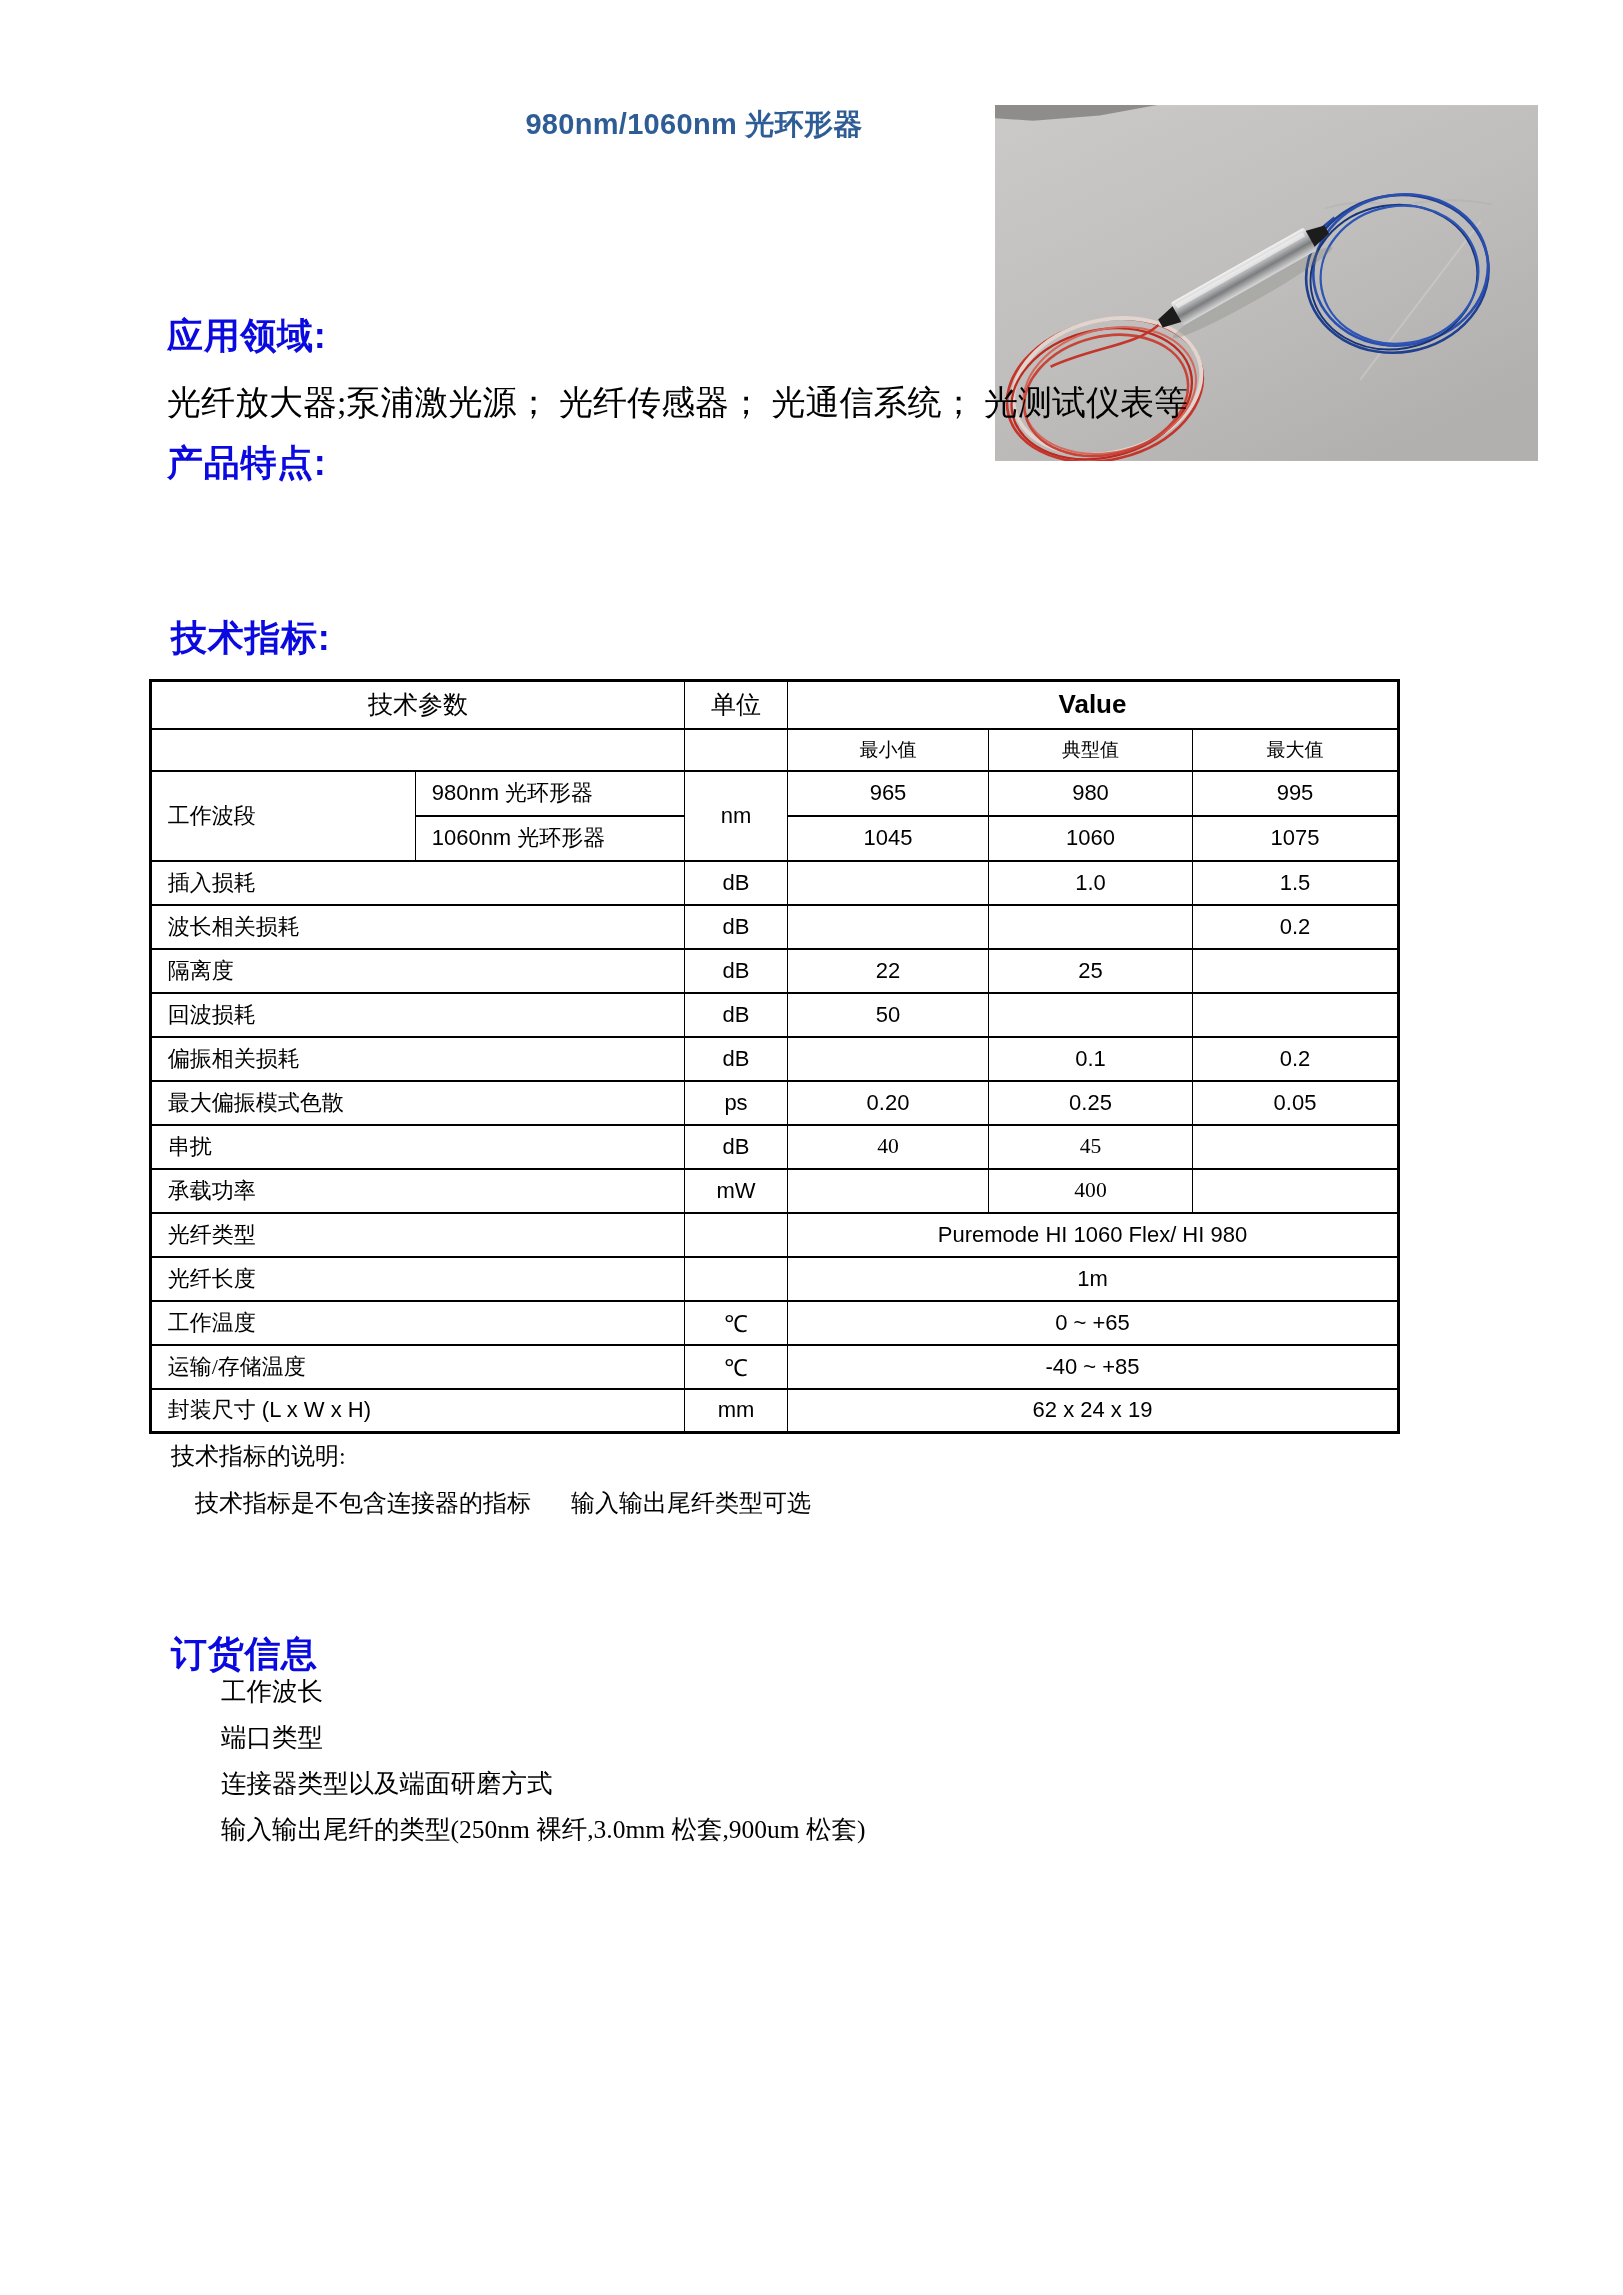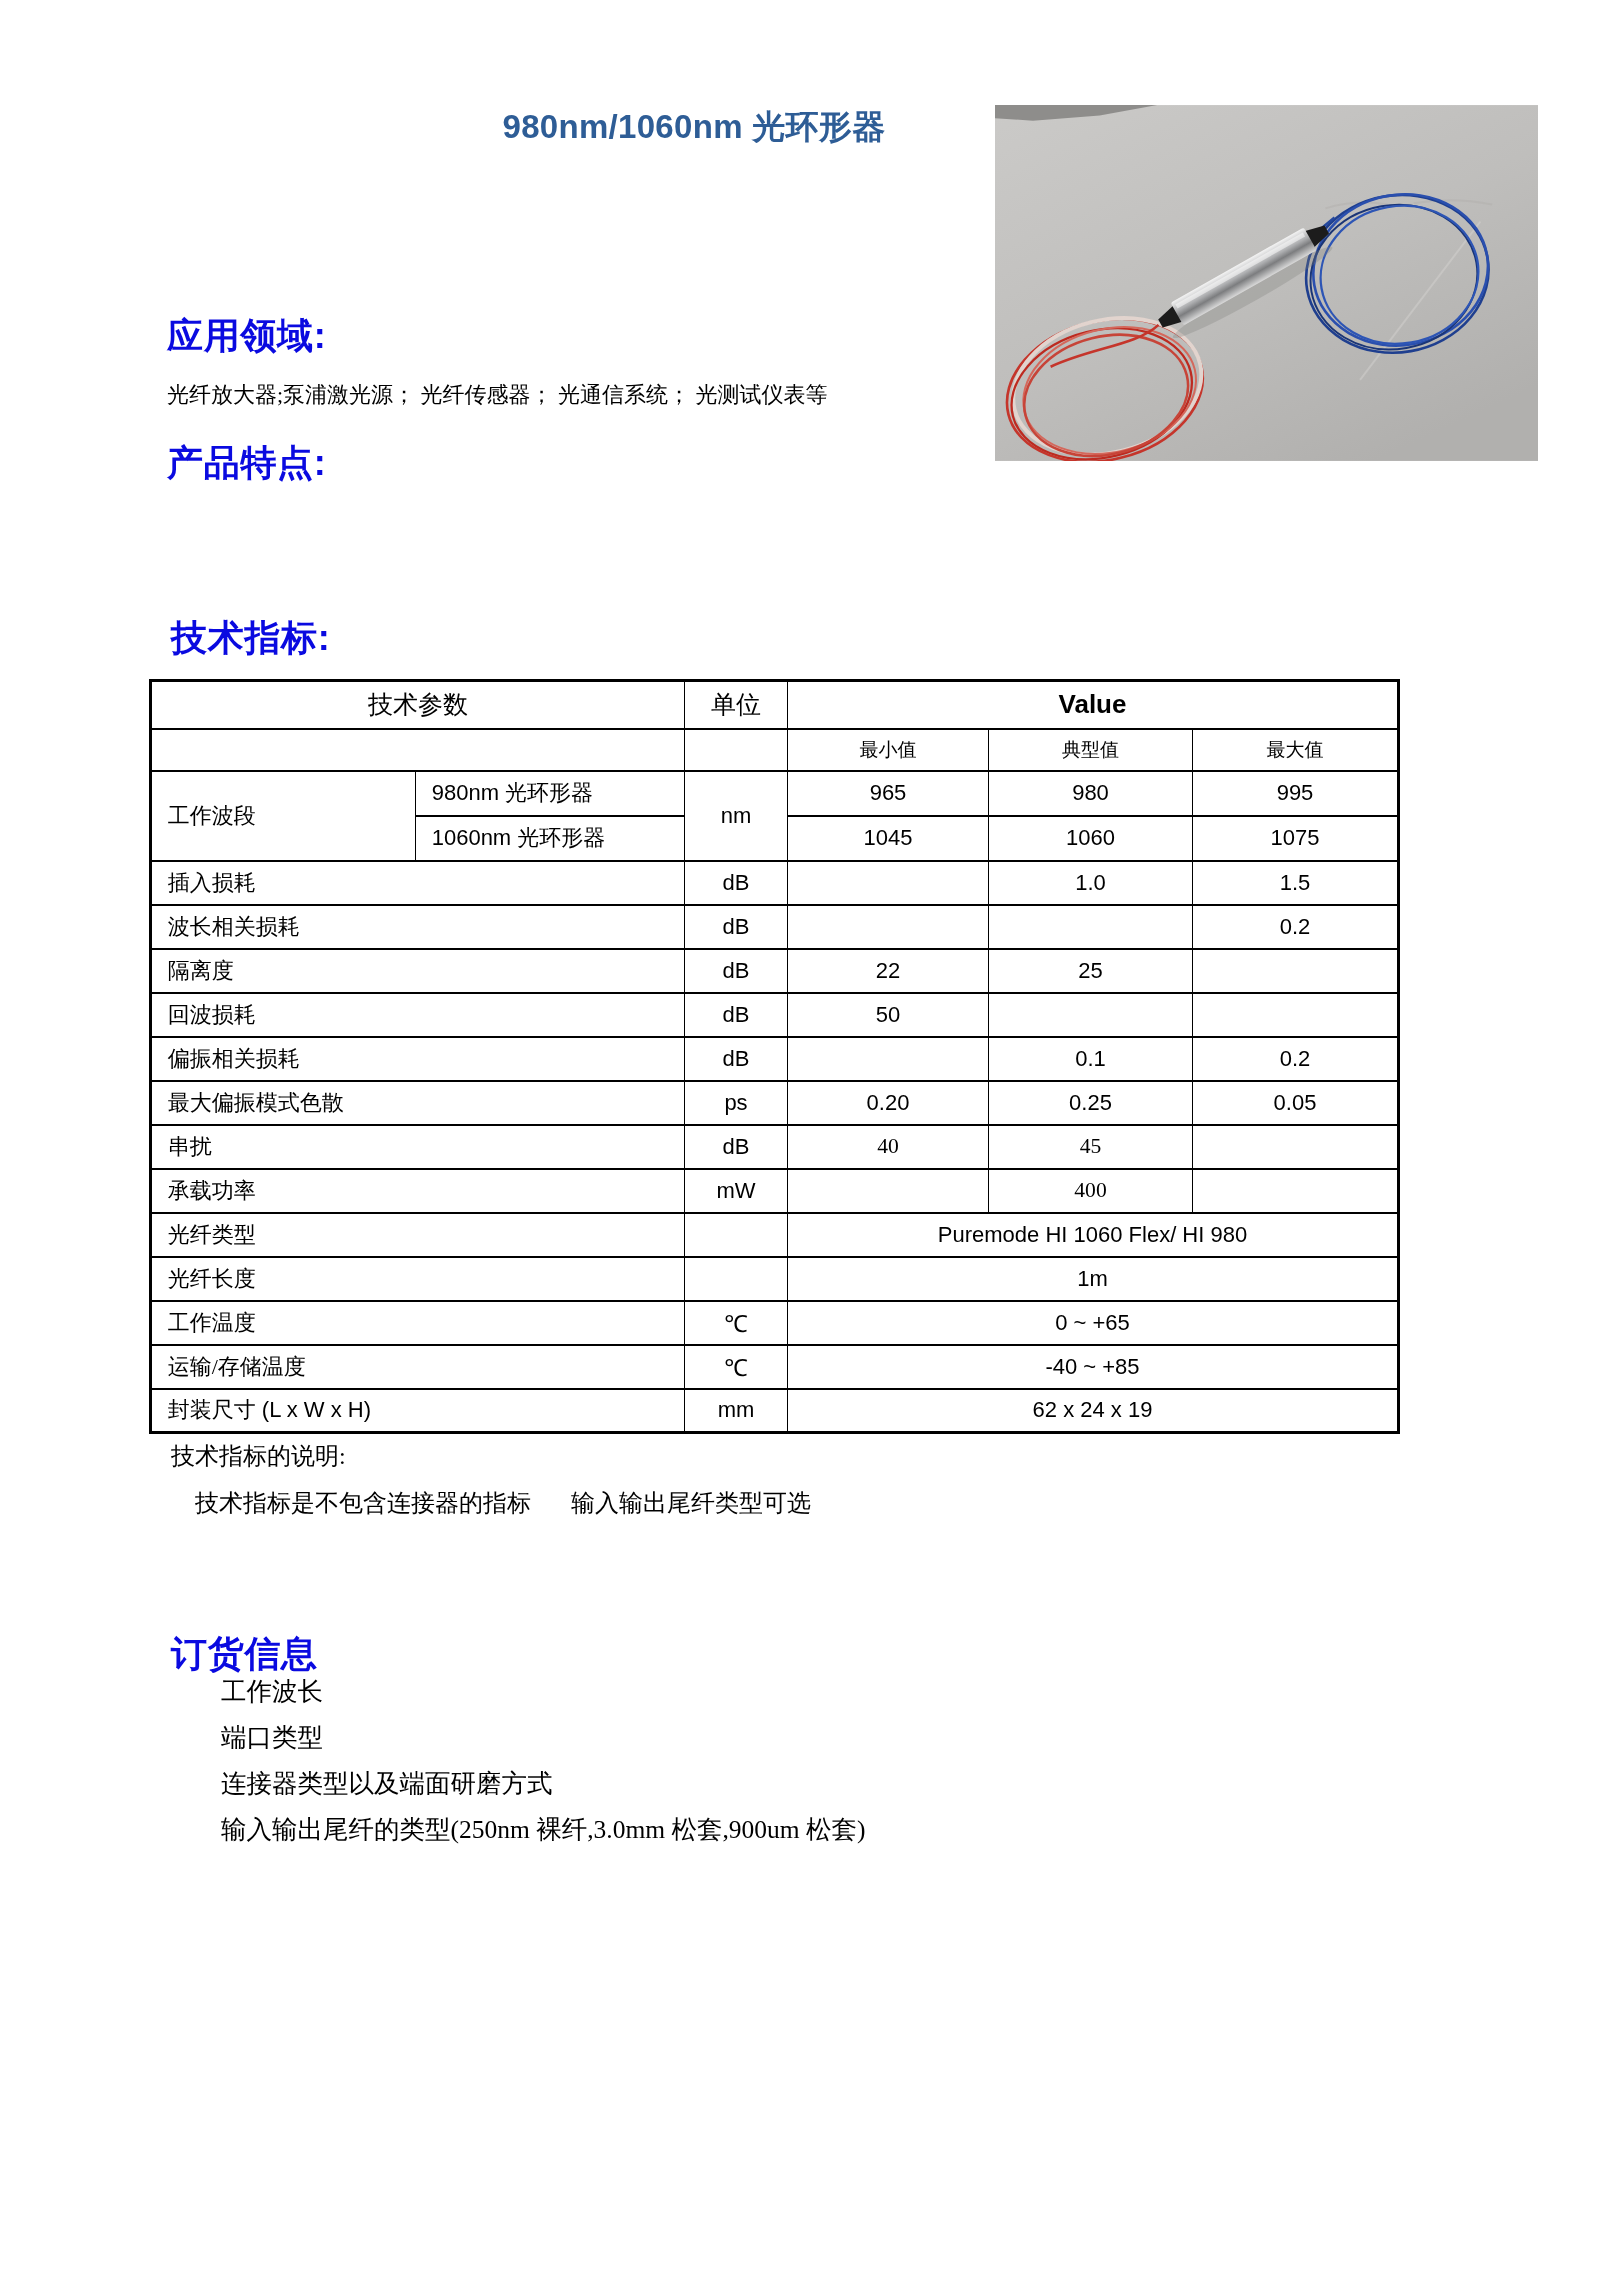--- a/index.html
+++ b/index.html
@@ -8,36 +8,36 @@
     width:1623px; height:2295px;
     background:#ffffff;
     font-family:"Liberation Serif", serif;
     color:#000000;
     overflow:hidden;
   }
   .doc-title {
     position:absolute; top:105px; left:0; width:1388px;
     text-align:center;
     font-family:"Liberation Sans", sans-serif;
-    font-weight:bold; font-size:33px;
+    font-weight:bold; font-size:29px;
     color:#2E5D96;
     letter-spacing:0.3px;
   }
   .photo-wrap { position:absolute; left:995px; top:105px; width:543px; height:356px; }
   .sec-heading {
     position:absolute;
     font-family:"Liberation Sans", sans-serif;
     font-weight:bold; font-size:36px;
     color:#0A0AE0; letter-spacing:0.7px;
   }
   .h-app   { left:167px; top:312px; }
   .h-feat  { left:167px; top:439px; }
   .h-spec  { left:171px; top:614px; }
   .h-order { left:171px; top:1630px; }
-  .body-line { position:absolute; font-size:22px; white-space:nowrap; }
+  .body-line { position:absolute; font-size:34px; white-space:nowrap; }
   .t-app  { left:167px; top:380px; }
   .t-feat { left:167px; top:511px; }
 
   .spec-table {
     position:absolute; left:149px; top:679px;
     width:1248px;
     border-collapse:collapse; table-layout:fixed;
     border:3.3px solid #000;
     font-size:22px;
   }

